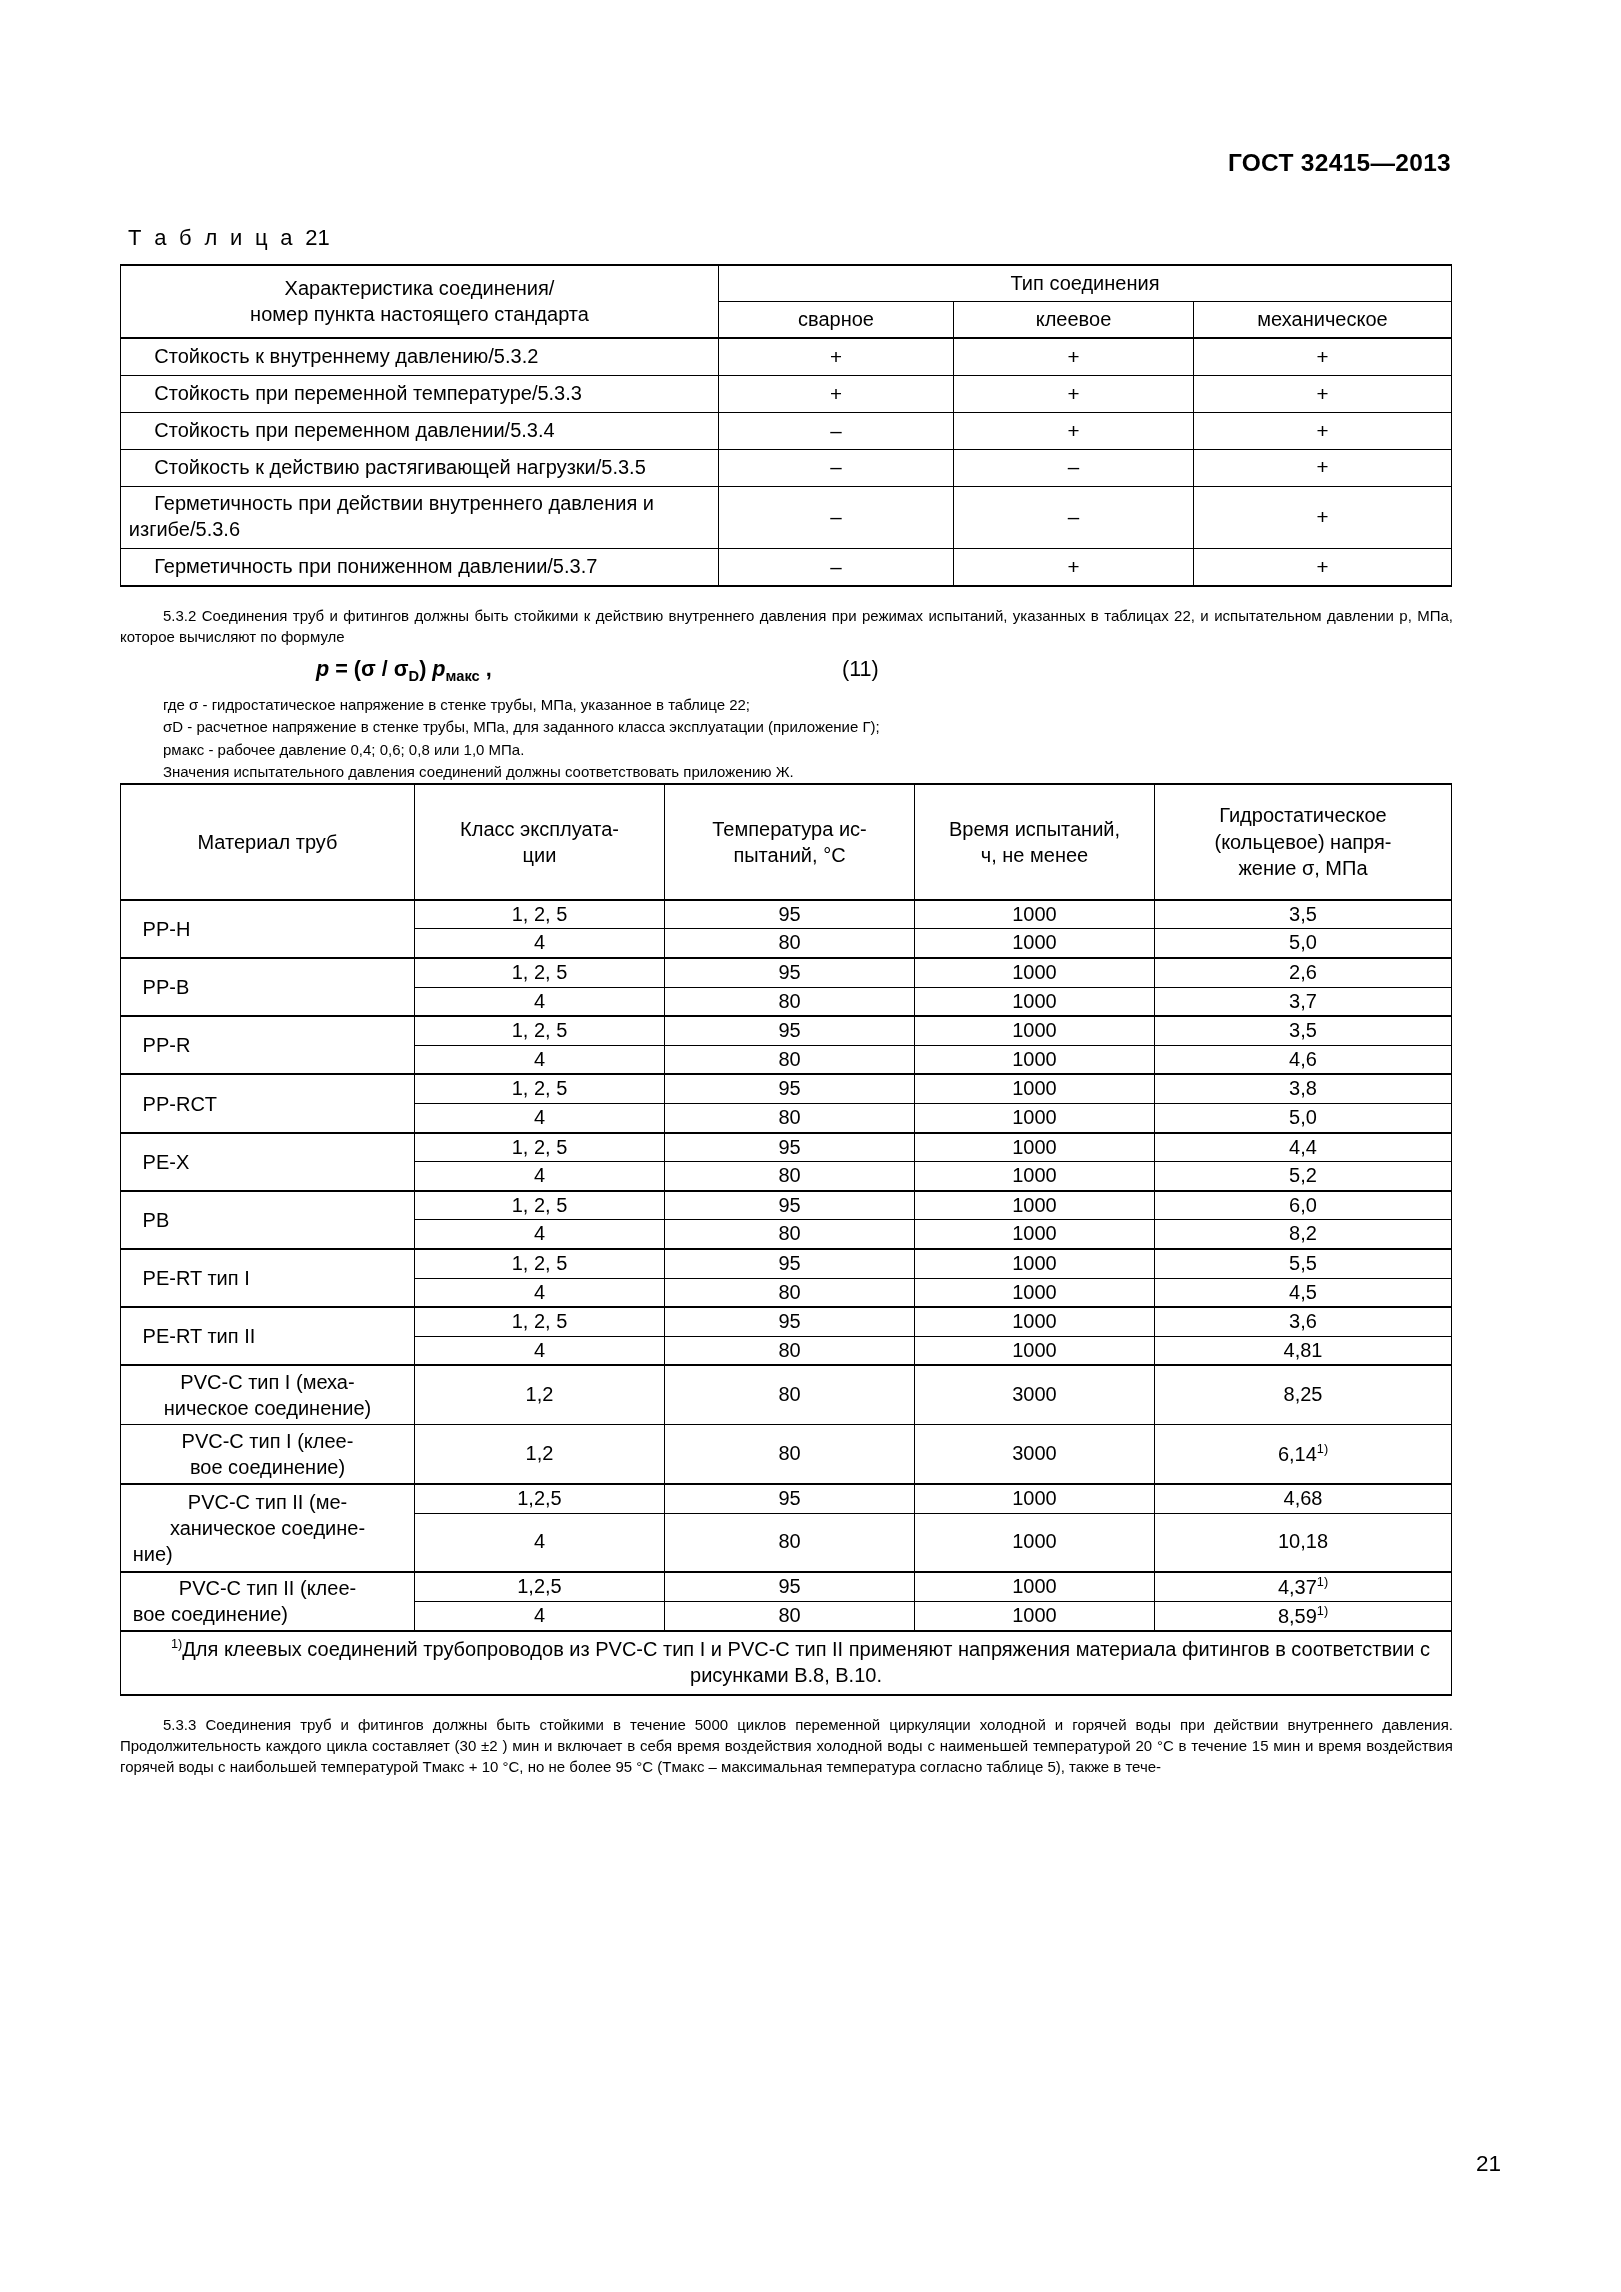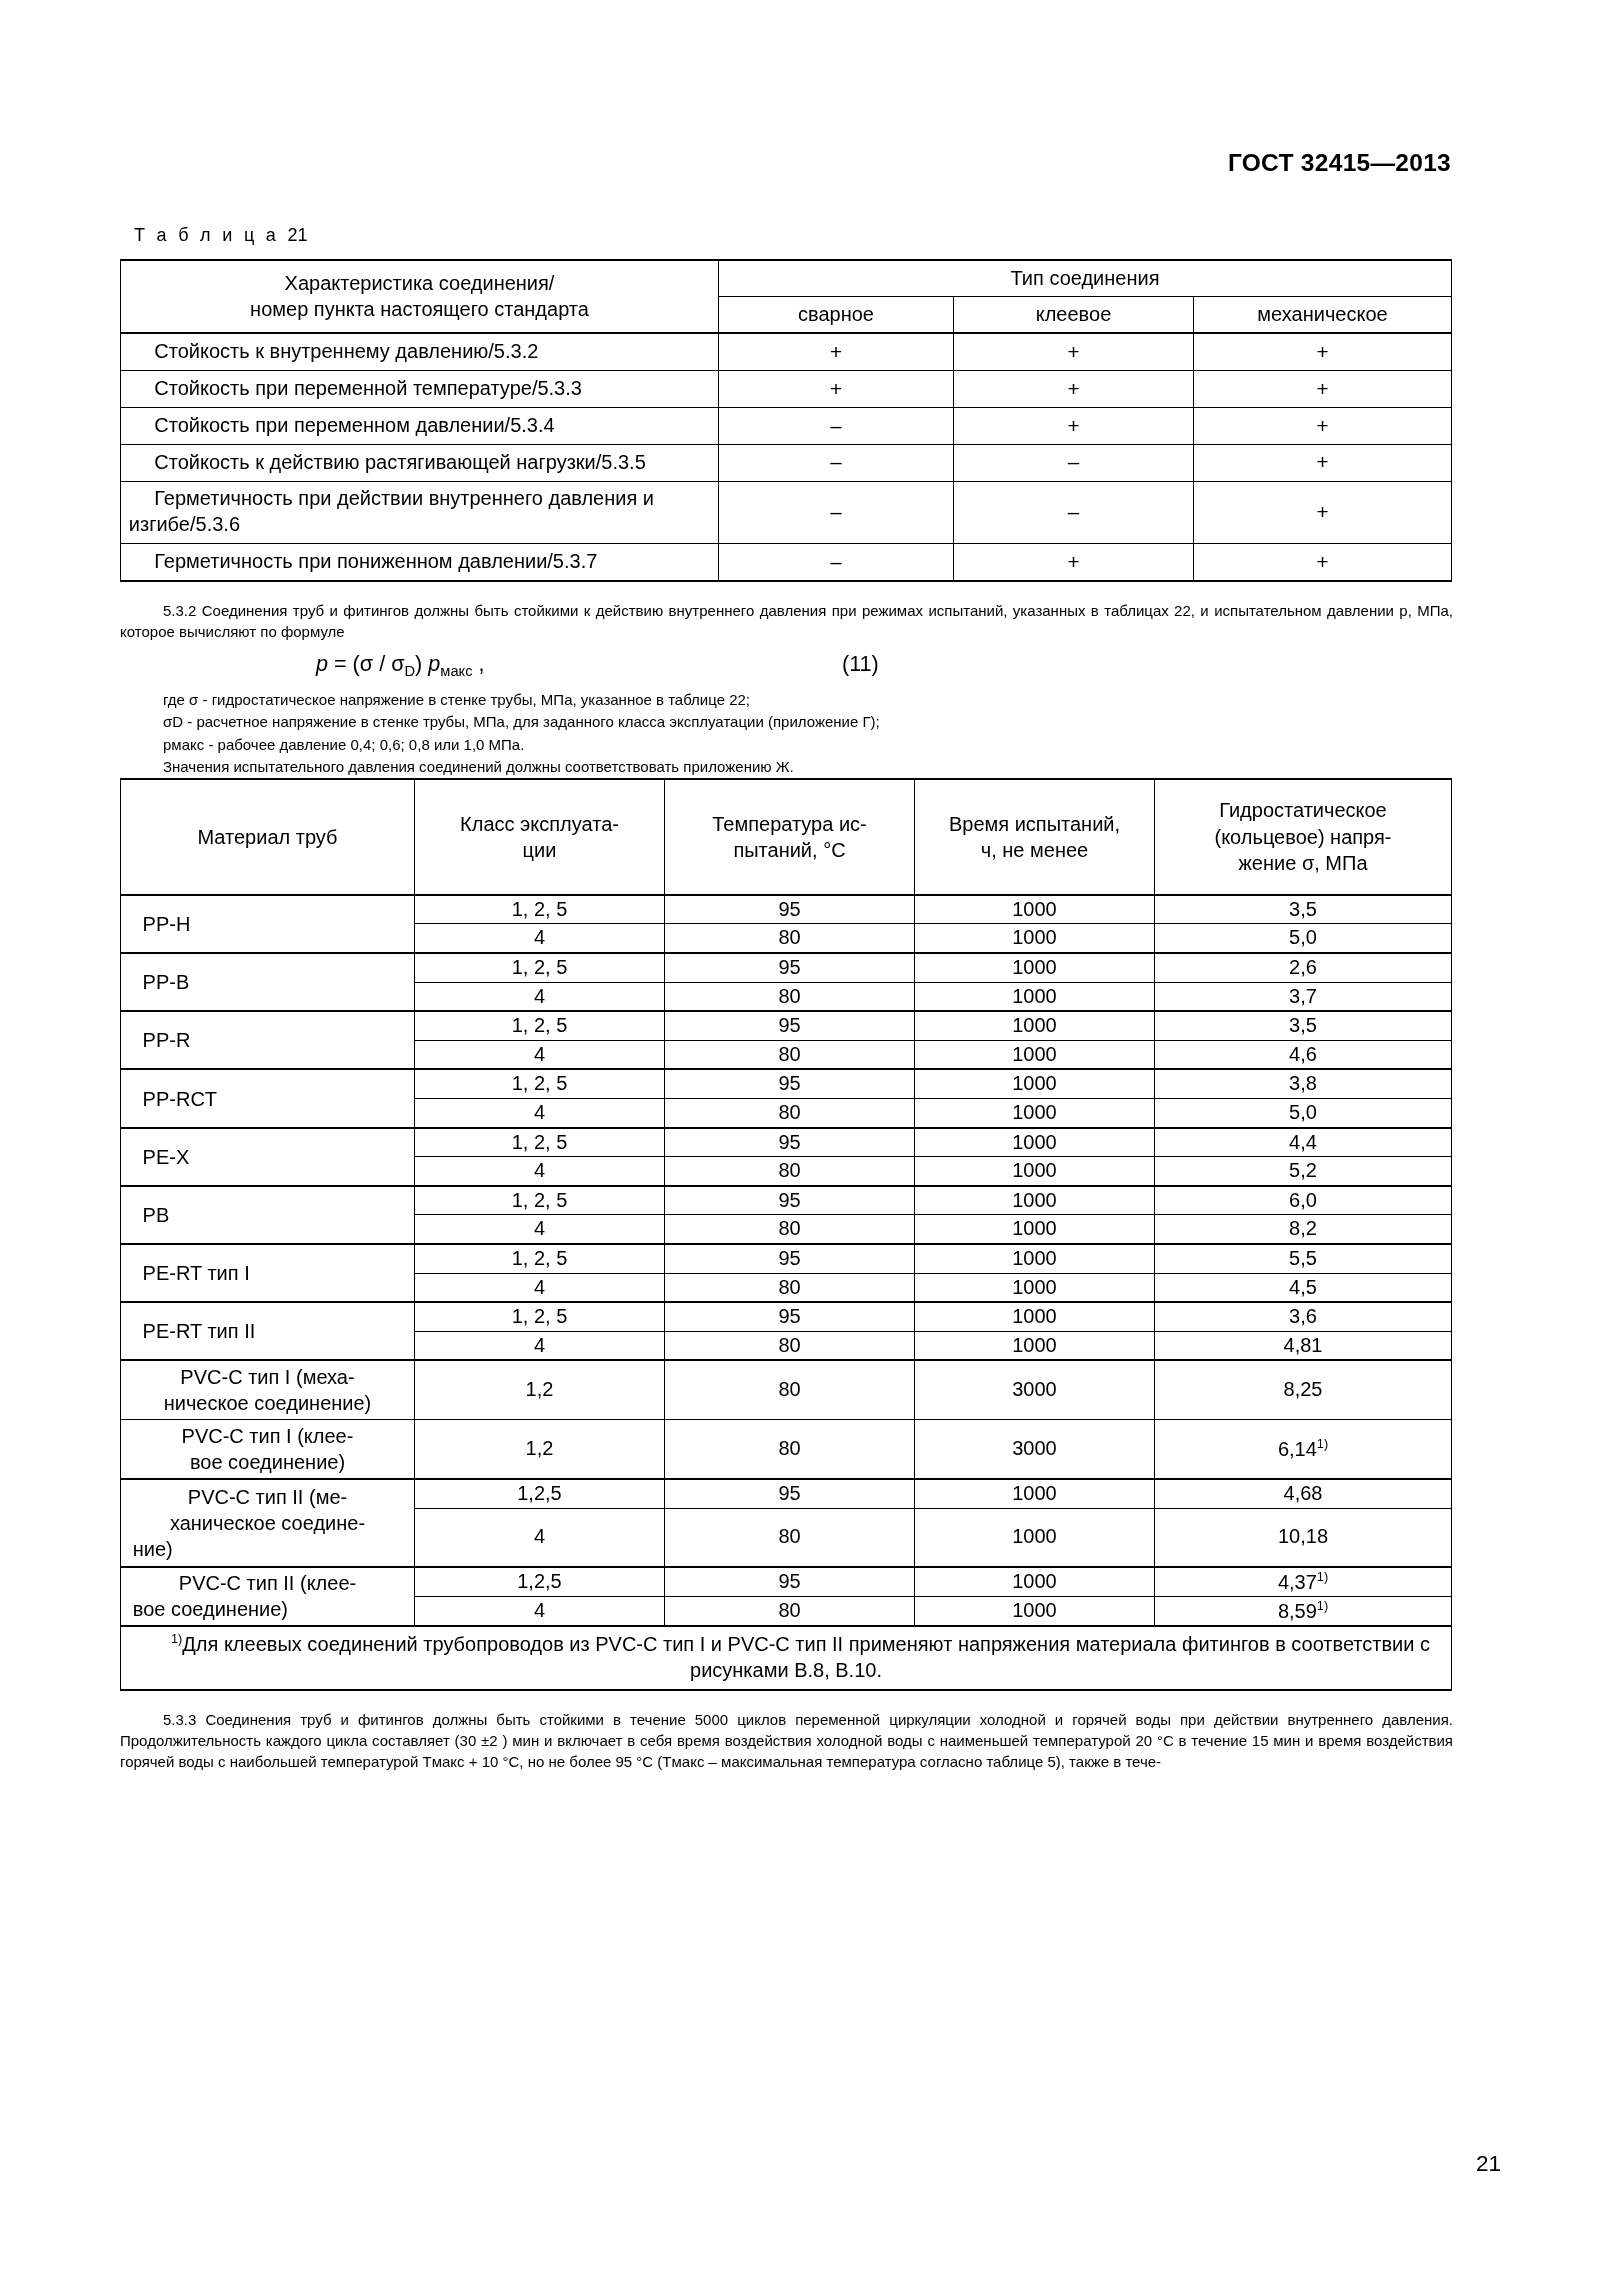--- a/index.html
+++ b/index.html
@@ -33,25 +33,25 @@
     font-size: 24.5px;
     font-weight: bold;
     letter-spacing: 0.3px;
     padding-top: 149px;
     padding-right: 2px;
     height: 33px;
   }
 
   
   .table-caption {
-    font-size: 18px;
+    font-size: 22px;
     letter-spacing: 3.3px;
     margin-top: 43px;
     margin-bottom: 12.7px;
-    margin-left: 14px;
+    margin-left: 8px;
   }
   .table-caption .num { letter-spacing: 0px; }
 
   
   table.gost {
     border-collapse: collapse;
     width: 1331px;
     table-layout: fixed;
     font-size: 20px;
   }
@@ -128,20 +128,21 @@
   .formula-line {
     font-size: 21.6px;
     margin: 8.8px 0 8.8px 0;
     position: relative;
     height: 29px;
   }
   .formula-line .expr {
     position: absolute;
     left: 196px;
     top: 0;
+    font-weight: bold;
   }
   .formula-line .eqno {
     position: absolute;
     left: 722px;
     top: 0;
   }
   i.var { font-style: italic; }
   .sub { font-size: 14.7px; vertical-align: sub; }
 
   .page-number {

